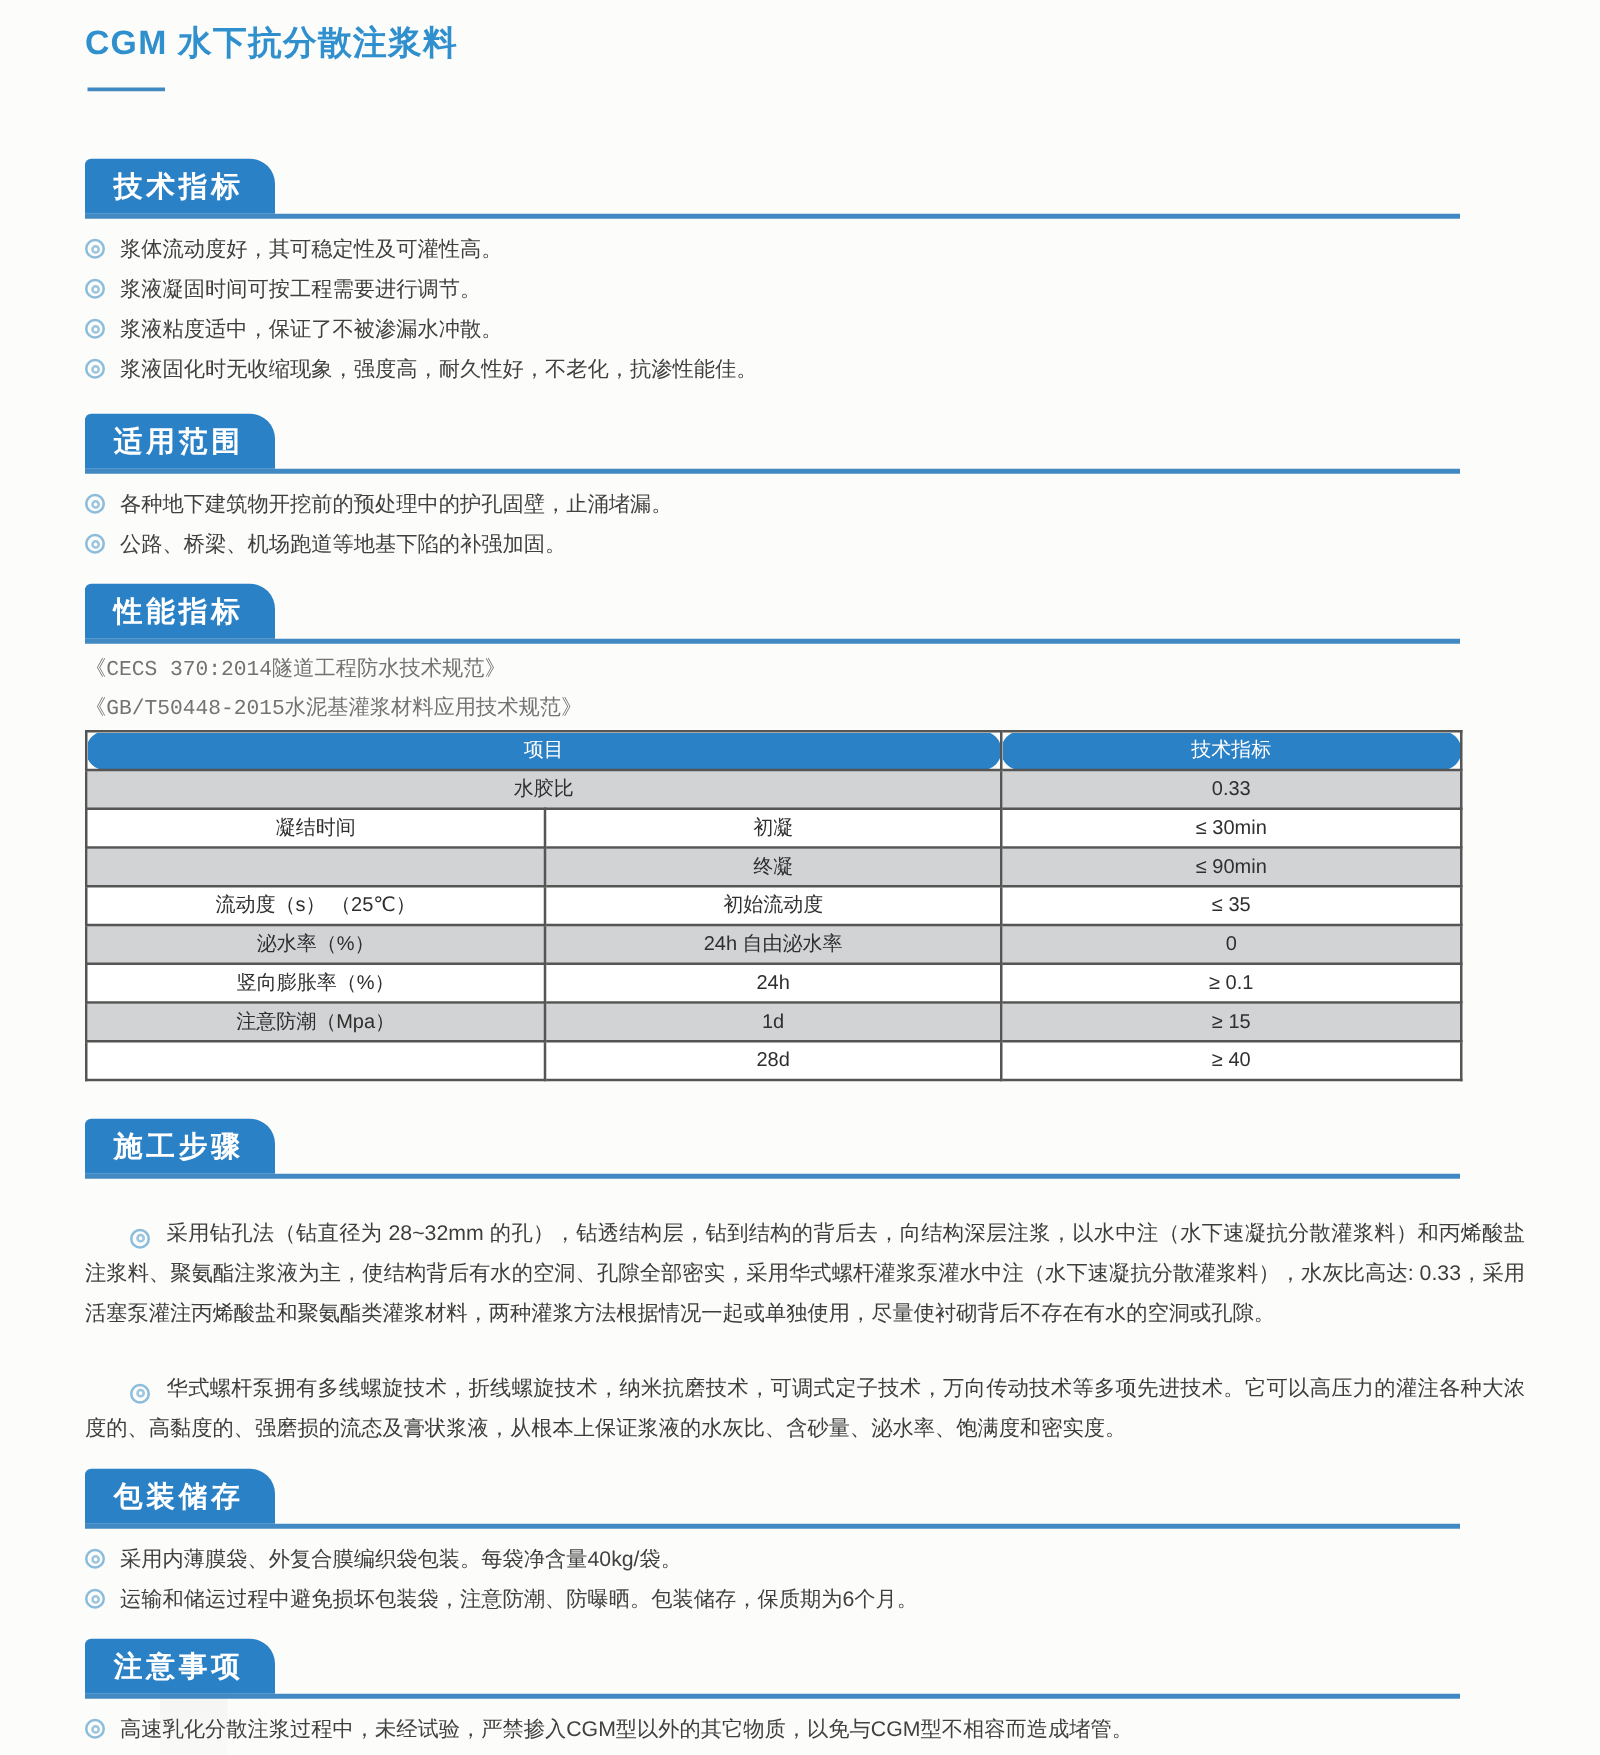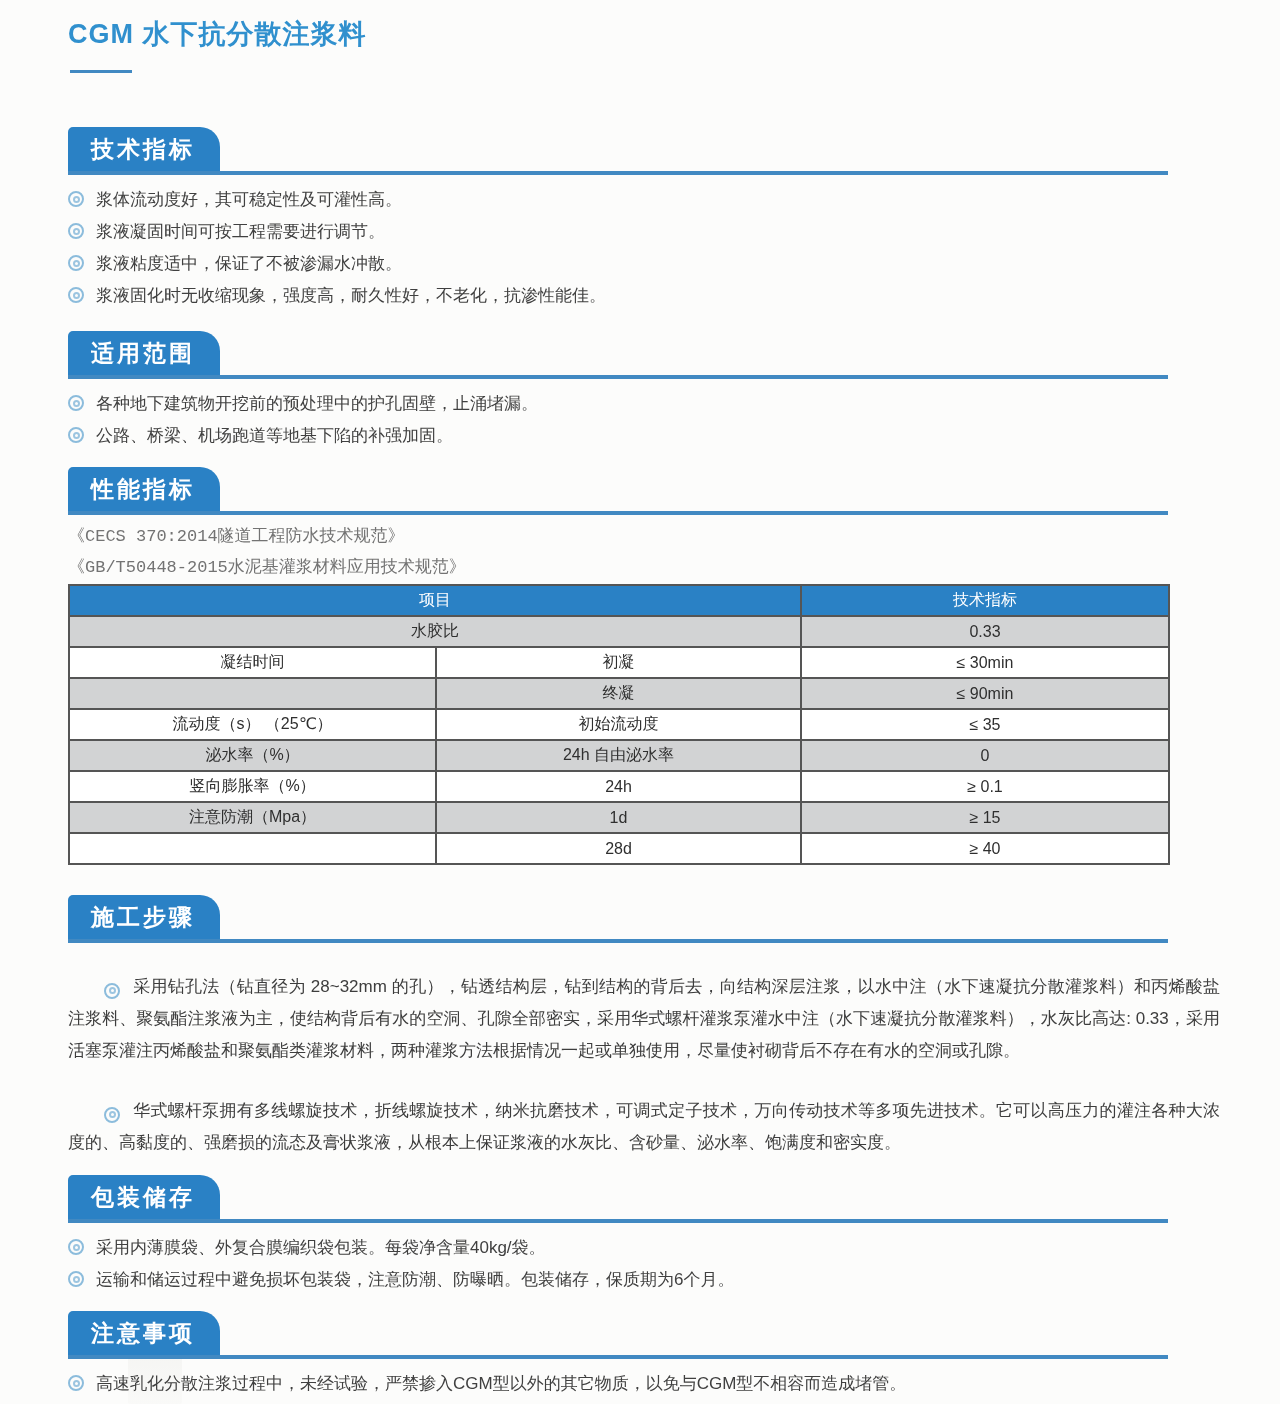--- a/index.html
+++ b/index.html
@@ -49,21 +49,21 @@
 
   .spec-table {
     width:1100px; margin-top:1px; border-collapse:collapse;
     table-layout:fixed; font-size:16px; color:#2f2f2f;
   }
   .spec-table th, .spec-table td {
     border:2px solid #555555; height:31px; padding:0 4px;
     text-align:center; vertical-align:middle; font-weight:400;
     background:#ffffff; overflow:hidden; white-space:nowrap;
   }
-  .spec-table th { background:#2a81c5; color:#ffffff; font-size:16px; }
+  .spec-table th { background:#2a81c5; color:#ffffff; font-size:16px;border-radius:15px; }
   .spec-table tr.row-gray td { background:#d2d3d4; }
 
   .paras { margin-top:6px; width:1152px; }
   .para {
     font-size:17px; line-height:32px; color:#3d3d3d;
     text-align:justify; text-indent:36px;margin-top:28px;
   }
   .ring-inline {
     display:inline-flex; vertical-align:-2px; margin-right:13px; text-indent:0;
   }

